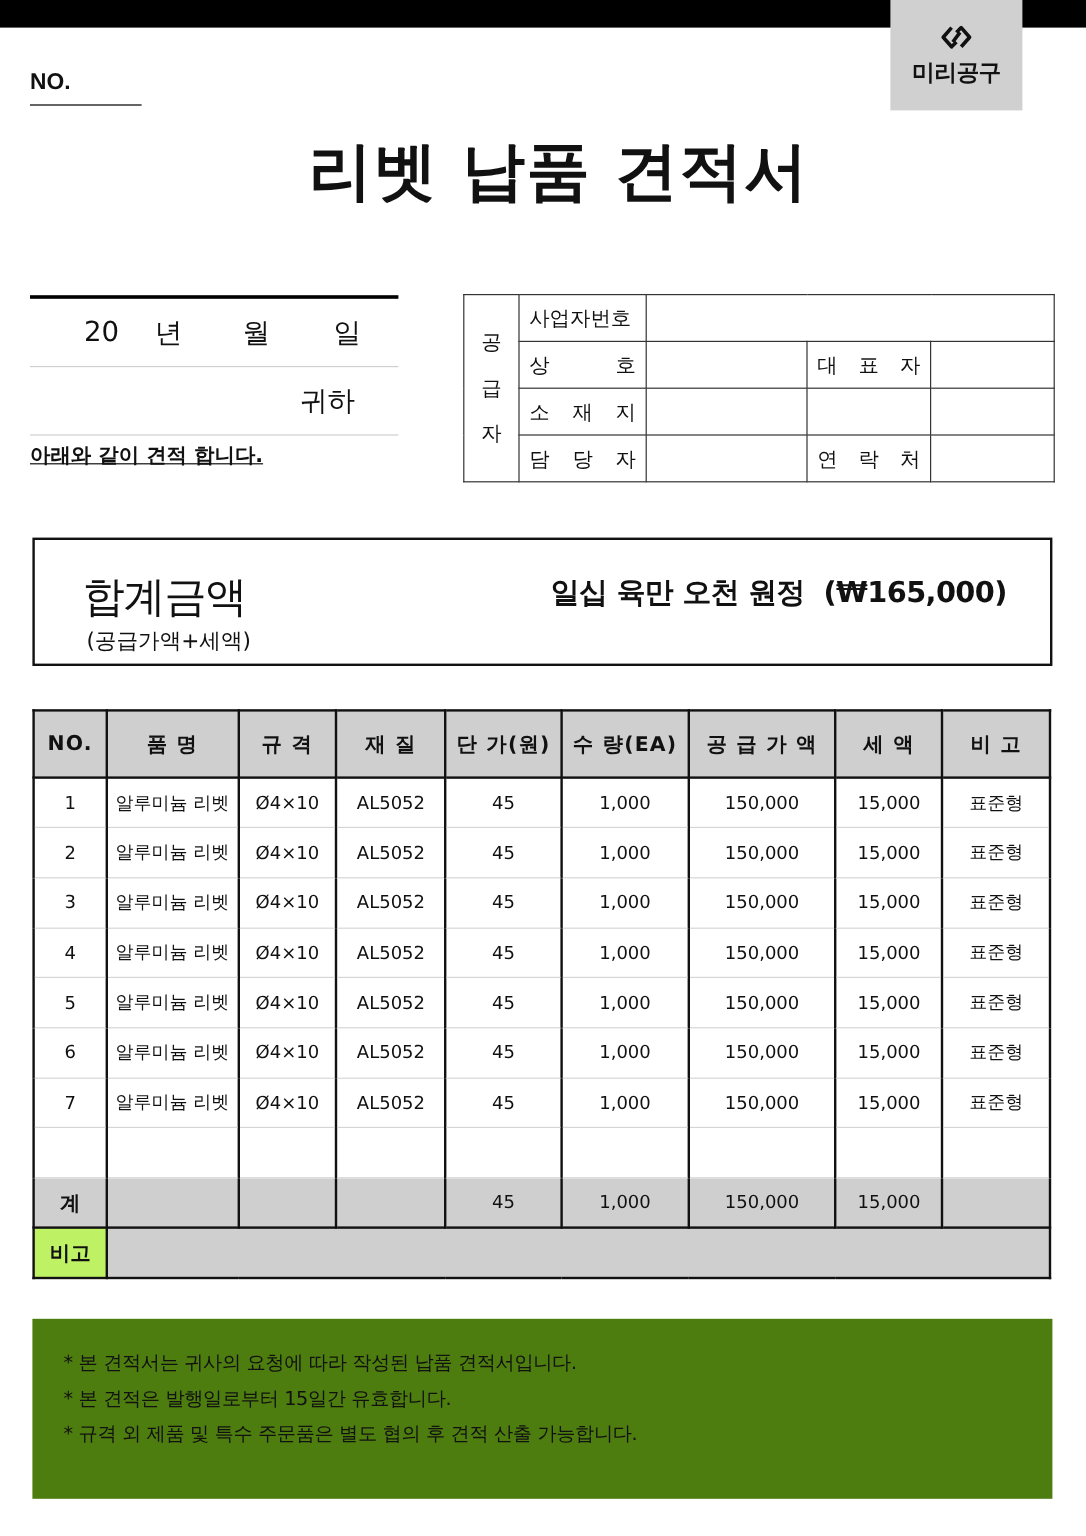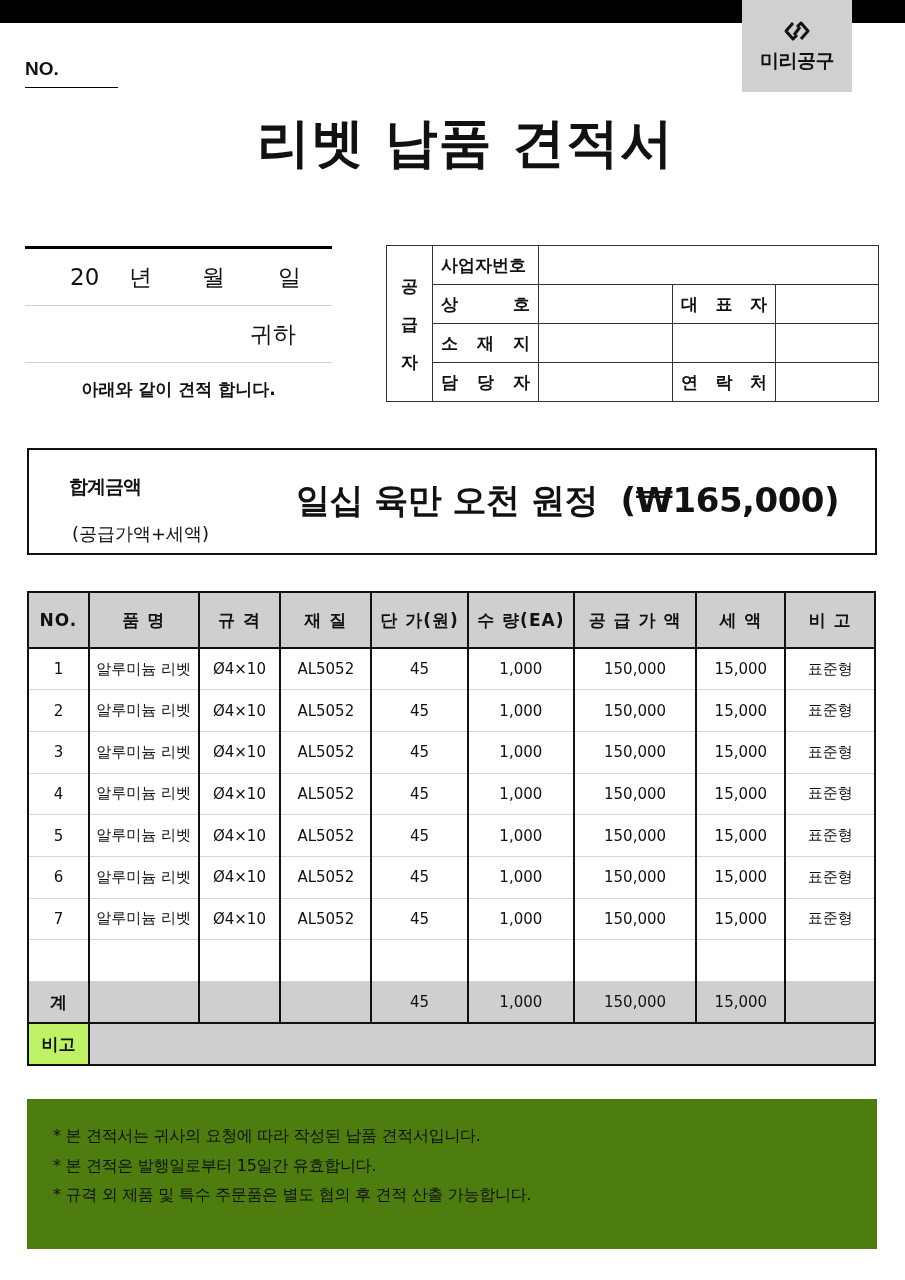--- a/index.html
+++ b/index.html
@@ -21,37 +21,37 @@
   
   .date-block { position: absolute; left: 25px; top: 246px; width: 307px; }
   .date-block .top-line { height: 3px; background: #000; }
   .date-row { height: 57px; border-bottom: 1px solid #cfcfcf; display: flex; align-items: center; font-weight: normal; font-size: 23px; }
   .date-row .y20 { position: absolute; left: 45px; }
   .date-row .yr { position: absolute; left: 104px; }
   .date-row .mo { position: absolute; left: 177px; }
   .date-row .dy { position: absolute; left: 253px; }
   .date-row.r1 { position: relative; }
   .date-row.r2 { justify-content: flex-end; padding-right: 36px; }
-  .date-note { margin-top: 15px; text-align: center; font-size: 17px; font-weight: bold; }
+  .date-note { margin-top: 5px; font-size: 17px; font-weight: bold; text-decoration: underline; }
 
   
   .supplier { position: absolute; left: 386px; top: 245px; border-collapse: collapse; }
-  .supplier td { border: 1px solid #333; height: 39px; font-size: 17px; font-weight: bold; padding: 0 8px; }
+  .supplier td { border: 1px solid #333; height: 39px; font-size: 17px; font-weight: normal; padding: 0 8px; }
   .supplier td.side { width: 46px; text-align: center; padding: 0; line-height: 38px; background: #fff; }
   .supplier td.lab { width: 106px; }
   .supplier td.val1 { width: 134px; }
   .supplier td.lab2 { width: 103px; }
   .supplier td.val2 { width: 103px; }
   .spread { display: flex; justify-content: space-between; }
 
   
   .total-box { position: absolute; left: 27px; top: 448px; width: 850px; height: 107px; border: 2px solid #111; }
-  .total-label { position: absolute; left: 40px; top: 24px; font-size: 19px; font-weight: bold; letter-spacing: -1px; }
+  .total-label { position: absolute; left: 40px; top: 24px; font-size: 35px; font-weight: normal; letter-spacing: -1px; }
   .total-sub { position: absolute; left: 43px; top: 72px; font-size: 18px; }
-  .total-amount { position: absolute; right: 36px; top: 28px; font-size: 34px; font-weight: bold; letter-spacing: -0.5px; }
+  .total-amount { position: absolute; right: 36px; top: 28px; font-size: 24px; font-weight: bold; letter-spacing: -0.5px; }
 
   
   .items { position: absolute; left: 27px; top: 591px; width: 849px; border-collapse: collapse; border: 2px solid #111; }
   .items th { background: #cfcfcf; height: 56px; font-size: 17px; font-weight: bold; border: 2px solid #111; text-align: center; letter-spacing: 1px; }
   .items td { height: 41.7px; font-size: 15px; text-align: center; border-left: 2px solid #111; border-right: 2px solid #111; border-bottom: 1px solid #d6d6d6; }
   .items tr.sum td { background: #cfcfcf; border-top: 1px solid #d6d6d6; border-bottom: 2px solid #111; }
   .items tr.sum td.first { font-weight: bold; font-size: 17px; }
   .items tr.remark td { background: #cfcfcf; border-bottom: 2px solid #111; }
   .items tr.remark td.first { font-weight: bold; font-size: 17px; background: #bef264; }
 

